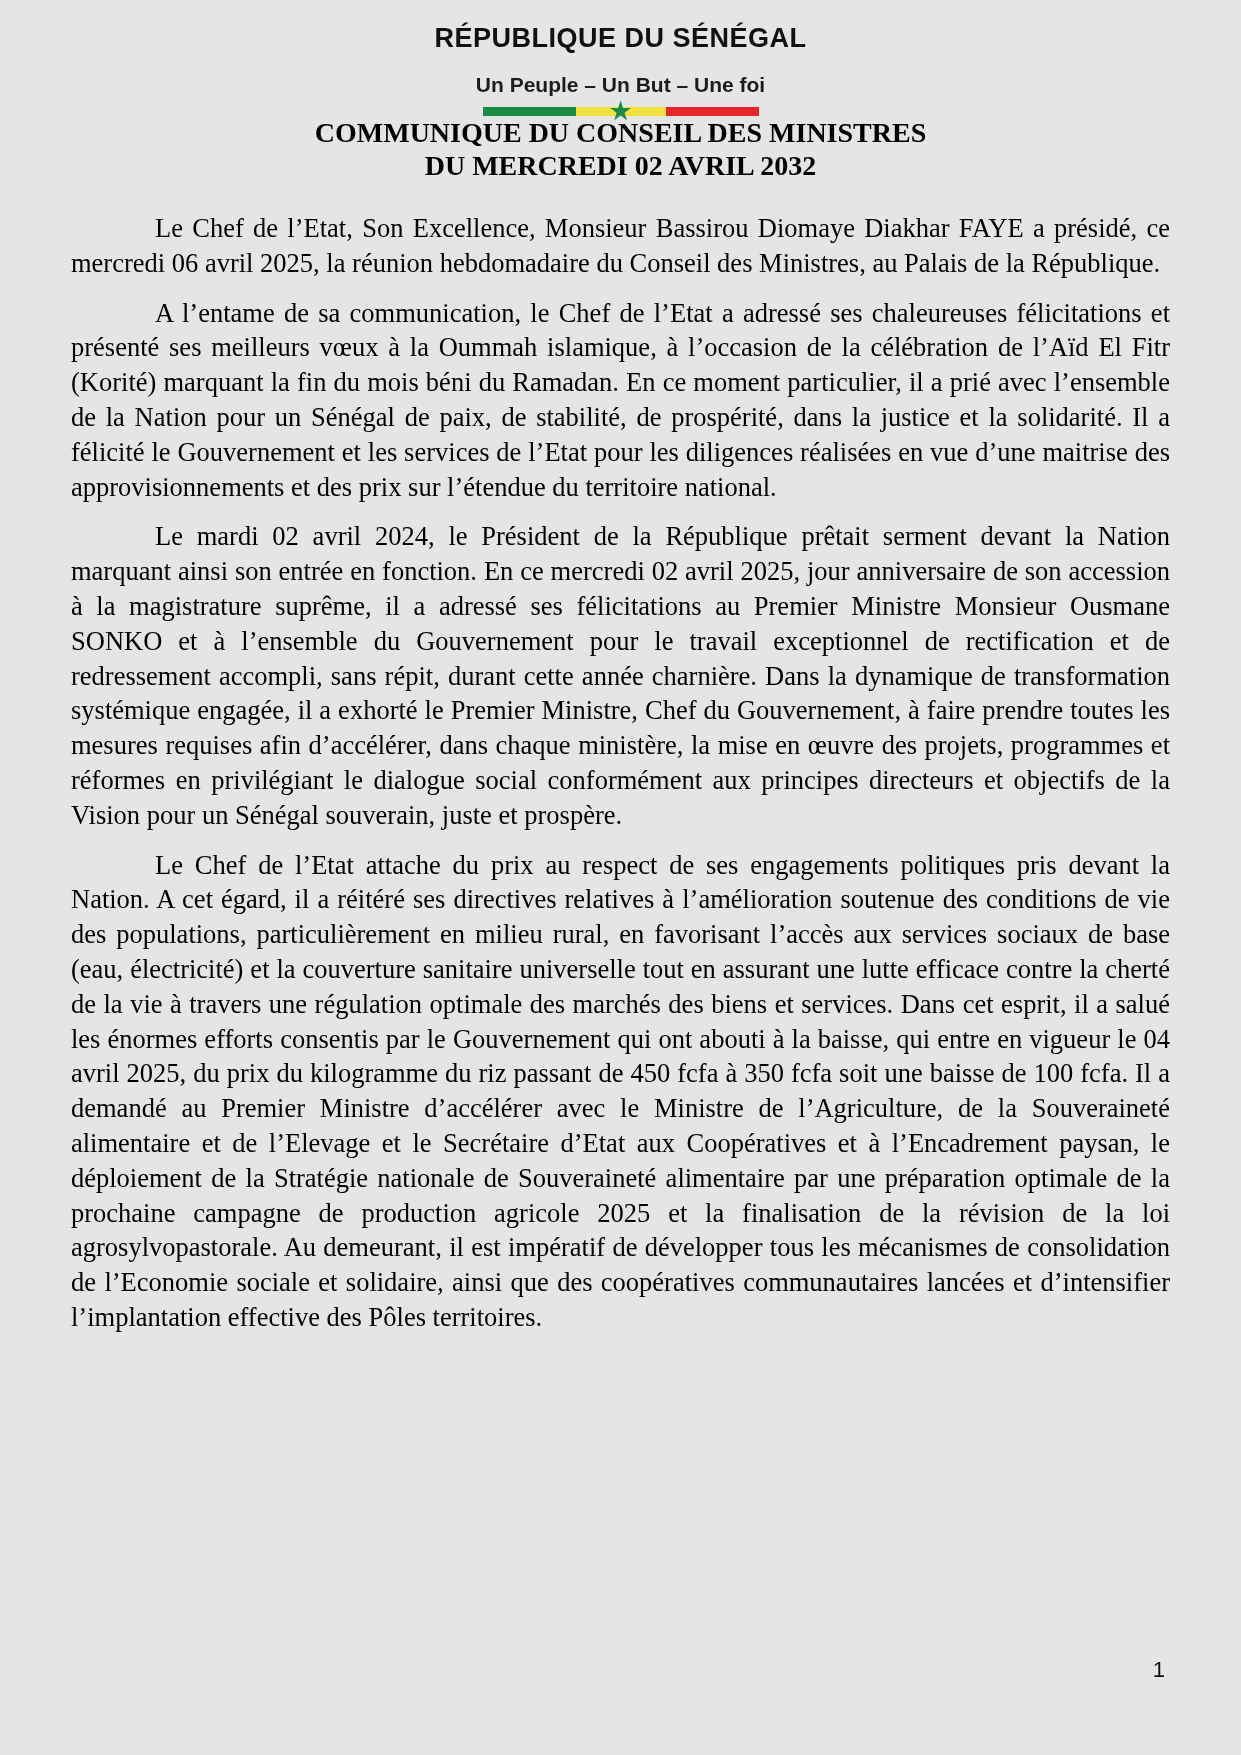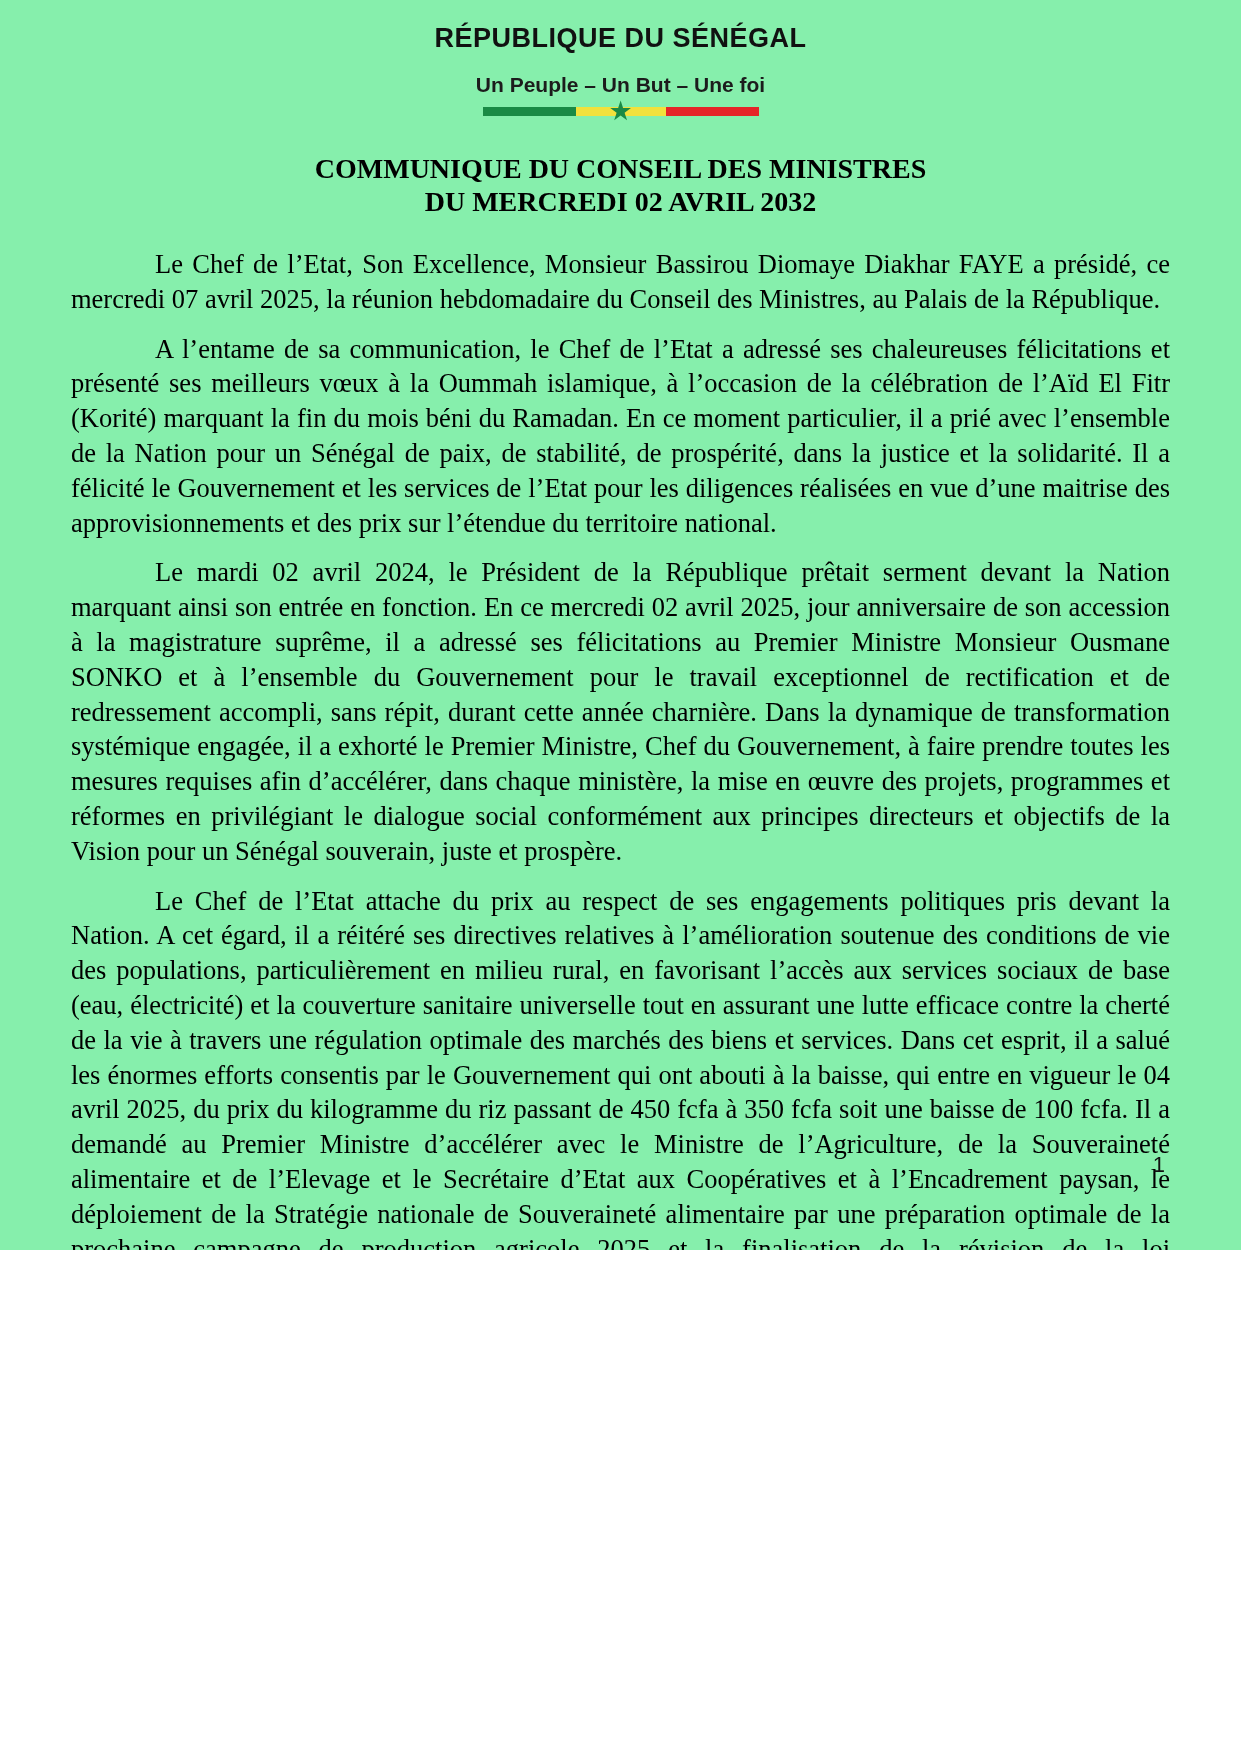--- a/index.html
+++ b/index.html
@@ -3,22 +3,22 @@
 <meta charset="utf-8">
 <style>
   html, body {
     margin: 0;
     padding: 0;
     background: #ffffff;
   }
   .page {
     position: relative;
     width: 1241px;
-    height: 1250px;
-    background: #86efac;
+    height: 1755px;
+    background: #e5e5e5;
     color: #000000;
     font-family: "Liberation Serif", serif;
     overflow: hidden;
     box-sizing: border-box;
   }
   
   .letterhead {
     padding-top: 22px;
     text-align: center;
   }
@@ -57,21 +57,20 @@
     left: 50%;
     top: 50%;
     transform: translate(-50%, -54%);
     font-family: "DejaVu Sans", sans-serif;
     font-size: 27px;
     line-height: 27px;
     color: #1a8a45;
   }
   
   .doc-title {
-    margin-top: 36px;
     text-align: center;
     font-weight: bold;
     font-size: 28px;
     line-height: 33px;
     color: #000000;
   }
   
   .content {
     margin: 29px 71px 0 71px;
     font-size: 26.5px;
@@ -109,21 +108,21 @@
       <span class="flag-star">★</span>
     </div>
   </div>
 
   <div class="doc-title">
     <div>COMMUNIQUE DU CONSEIL DES MINISTRES</div>
     <div>DU MERCREDI 02 AVRIL 2032</div>
   </div>
 
   <div class="content">
-    <p>Le Chef de l’Etat, Son Excellence, Monsieur Bassirou Diomaye Diakhar FAYE a présidé, ce mercredi 07 avril 2025, la réunion hebdomadaire du Conseil des Ministres, au Palais de la République.</p>
+    <p>Le Chef de l’Etat, Son Excellence, Monsieur Bassirou Diomaye Diakhar FAYE a présidé, ce mercredi 06 avril 2025, la réunion hebdomadaire du Conseil des Ministres, au Palais de la République.</p>
     <p>A l’entame de sa communication, le Chef de l’Etat a adressé ses chaleureuses félicitations et présenté ses meilleurs vœux à la Oummah islamique, à l’occasion de la célébration de l’Aïd El Fitr (Korité) marquant la fin du mois béni du Ramadan. En ce moment particulier, il a prié avec l’ensemble de la Nation pour un Sénégal de paix, de stabilité, de prospérité, dans la justice et la solidarité. Il a félicité le Gouvernement et les services de l’Etat pour les diligences réalisées en vue d’une maitrise des approvisionnements et des prix sur l’étendue du territoire national.</p>
     <p>Le mardi 02 avril 2024, le Président de la République prêtait serment devant la Nation marquant ainsi son entrée en fonction. En ce mercredi 02 avril 2025, jour anniversaire de son accession à la magistrature suprême, il a adressé ses félicitations au Premier Ministre Monsieur Ousmane SONKO et à l’ensemble du Gouvernement pour le travail exceptionnel de rectification et de redressement accompli, sans répit, durant cette année charnière. Dans la dynamique de transformation systémique engagée, il a exhorté le Premier Ministre, Chef du Gouvernement, à faire prendre toutes les mesures requises afin d’accélérer, dans chaque ministère, la mise en œuvre des projets, programmes et réformes en privilégiant le dialogue social conformément aux principes directeurs et objectifs de la Vision pour un Sénégal souverain, juste et prospère.</p>
     <p>Le Chef de l’Etat attache du prix au respect de ses engagements politiques pris devant la Nation. A cet égard, il a réitéré ses directives relatives à l’amélioration soutenue des conditions de vie des populations, particulièrement en milieu rural, en favorisant l’accès aux services sociaux de base (eau, électricité) et la couverture sanitaire universelle tout en assurant une lutte efficace contre la cherté de la vie à travers une régulation optimale des marchés des biens et services.  Dans cet esprit, il a salué les énormes efforts consentis par le Gouvernement qui ont abouti à la baisse, qui entre en vigueur le 04 avril 2025, du prix du kilogramme du riz passant de 450 fcfa à 350 fcfa soit une baisse de 100 fcfa. Il a demandé au Premier Ministre d’accélérer avec le Ministre de l’Agriculture, de la Souveraineté alimentaire et de l’Elevage et le Secrétaire d’Etat aux Coopératives et à l’Encadrement paysan, le déploiement de la Stratégie nationale de Souveraineté alimentaire par une préparation optimale de la prochaine campagne de production agricole 2025 et la finalisation de la révision de la loi agrosylvopastorale. Au demeurant, il est impératif de développer tous les mécanismes de consolidation de l’Economie sociale et solidaire, ainsi que des coopératives communautaires lancées et d’intensifier l’implantation effective des Pôles territoires.</p>
   </div>
 
   <div class="page-number">1</div>
 
 </div>
 
 </body></html>

